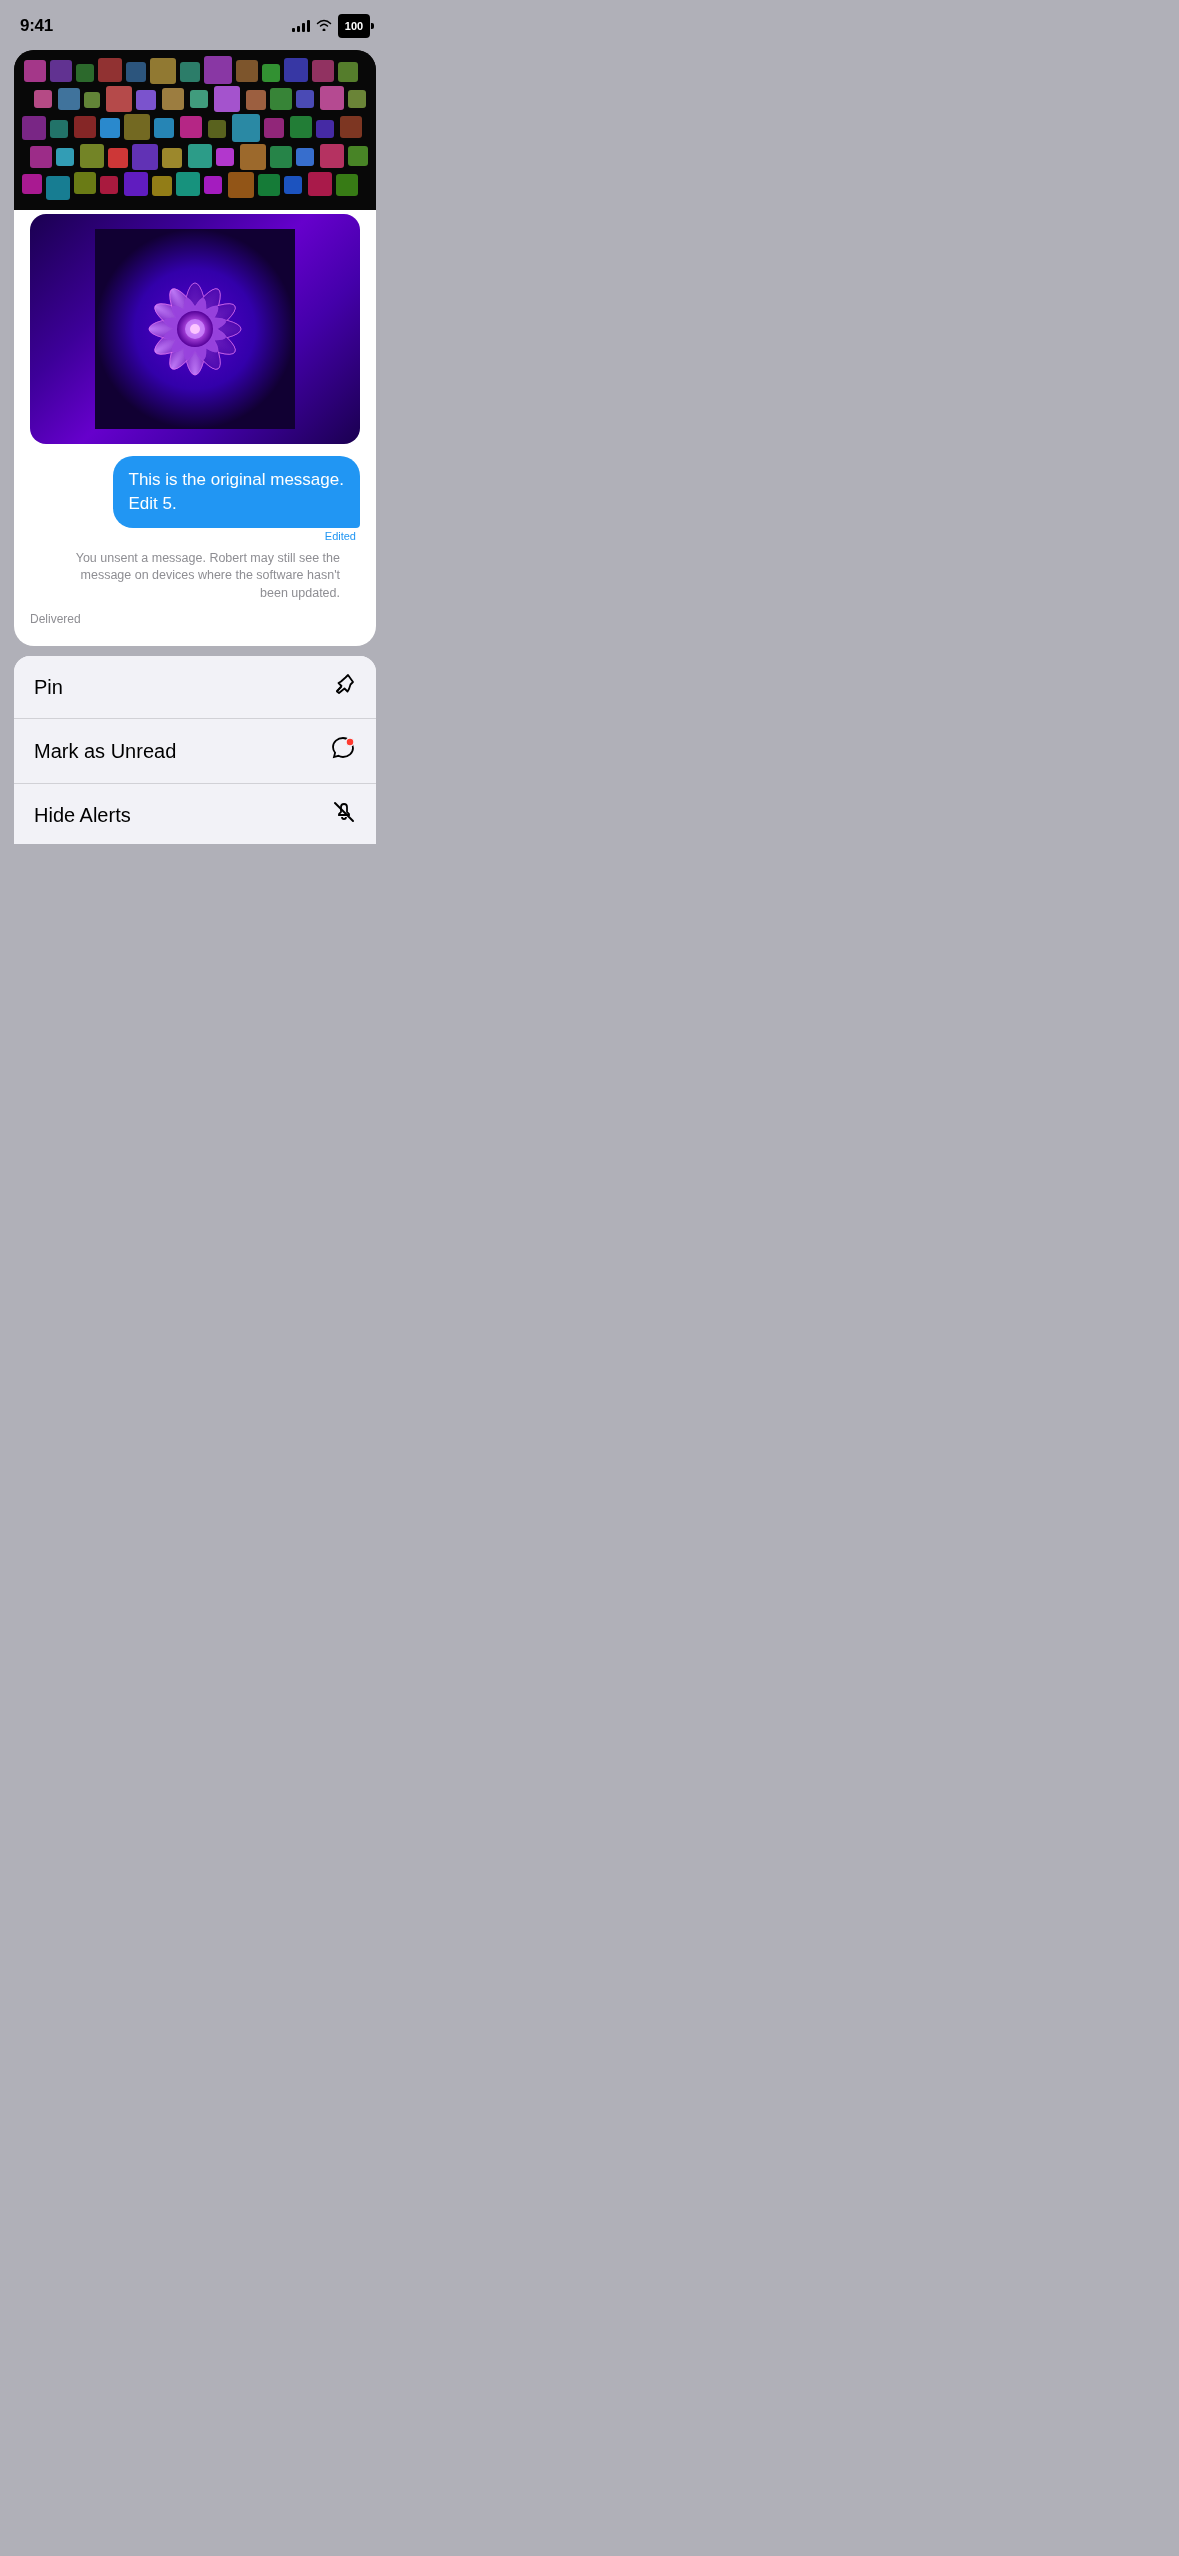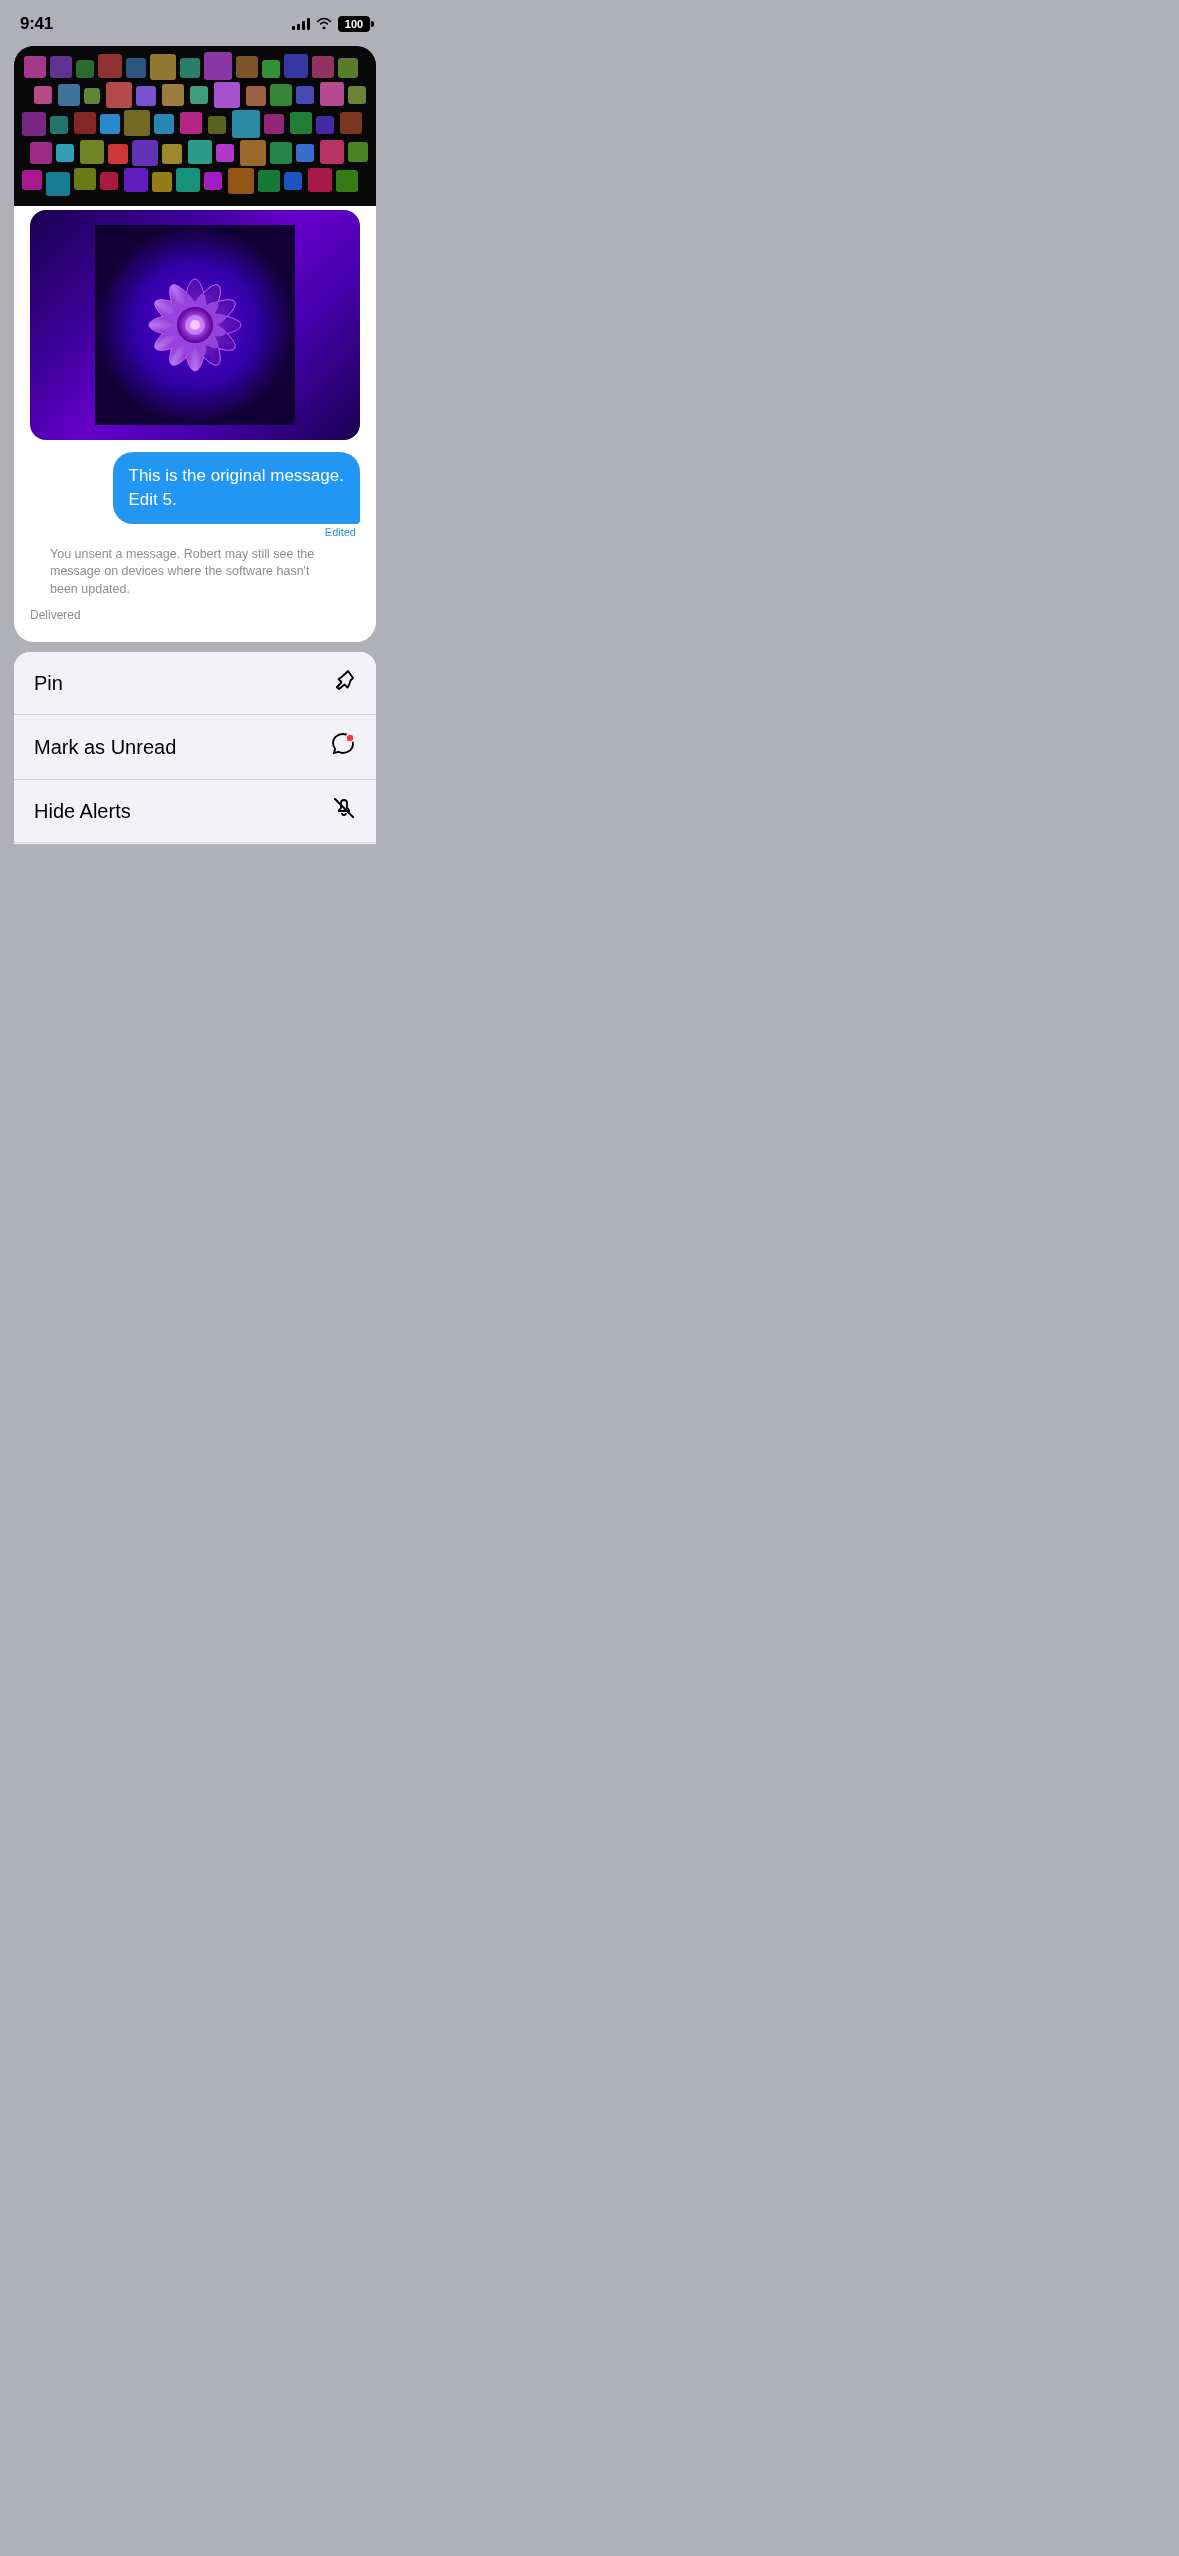--- a/index.html
+++ b/index.html
@@ -48,21 +48,21 @@
     .wifi-icon {
       font-size: 13px;
       color: #000;
     }
     .battery-container {
       display: flex;
       align-items: center;
       background: #000;
       border-radius: 4px;
       padding: 1px 4px;
-      height: 16px;
+      height: 24px;
       min-width: 32px;
       justify-content: center;
       position: relative;
     }
     .battery-text {
       font-size: 11px;
       font-weight: 700;
       color: #fff;
     }
     .battery-tip {
@@ -130,21 +130,21 @@
 
     .edited-label {
       text-align: right;
       color: #2196f3;
       font-size: 11px;
       margin-bottom: 8px;
       padding-right: 4px;
     }
 
     .unsent-notice {
-      text-align: left;
+      text-align: right;
       color: #8e8e93;
       font-size: 12.5px;
       line-height: 1.4;
       margin: 6px 20px 10px;
     }
 
     .bubble-sent-2 {
       background: #2196f3;
       color: #fff;
       border-radius: 20px 20px 4px 20px;

